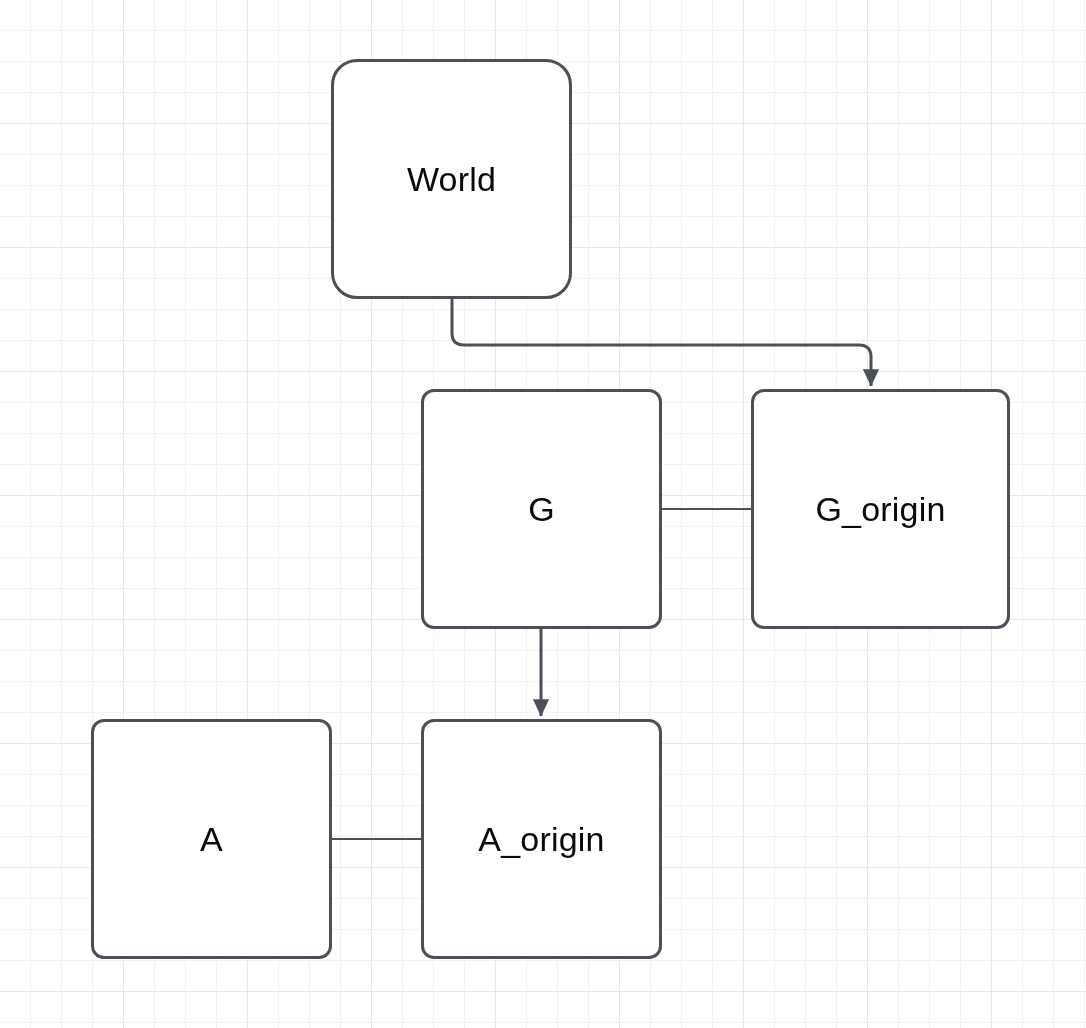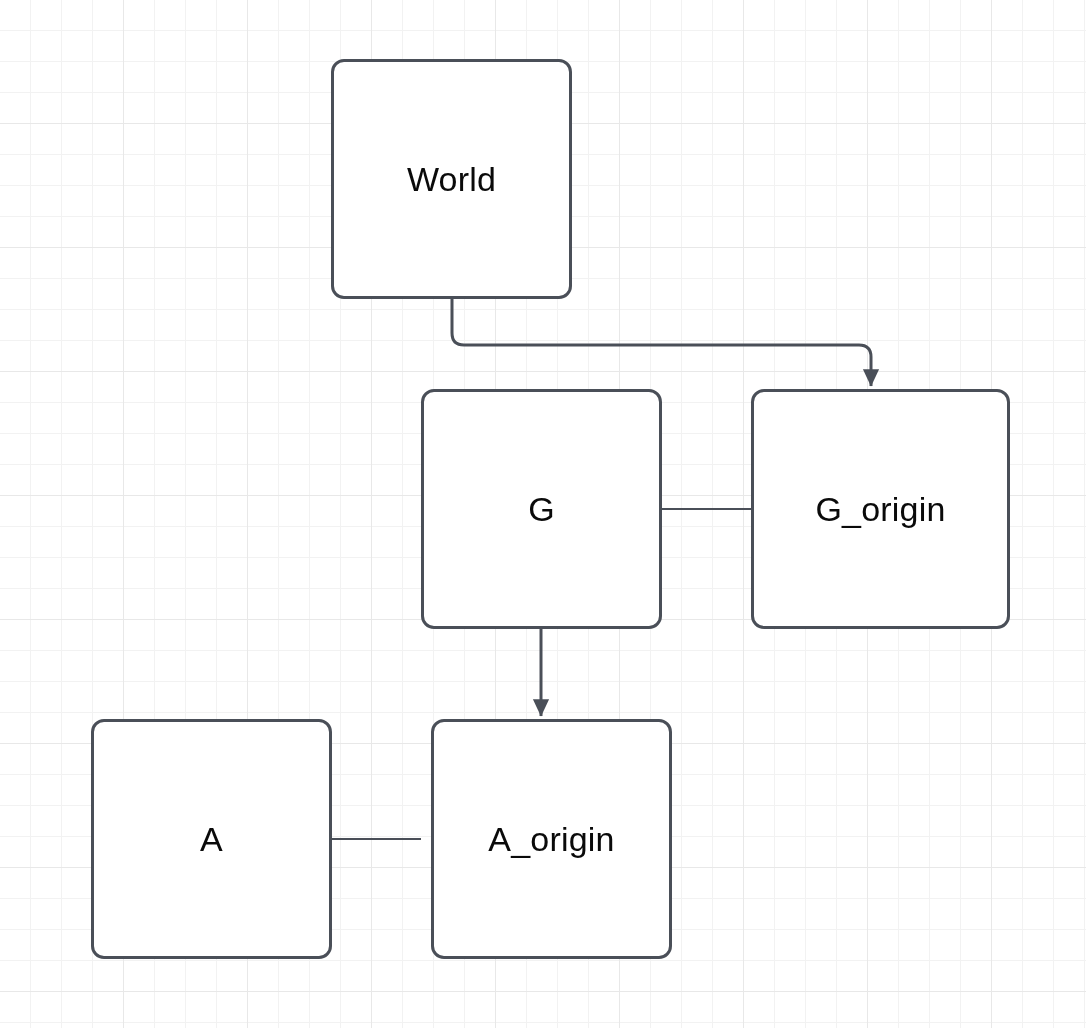--- a/index.html
+++ b/index.html
@@ -75,33 +75,33 @@
 
     <path d="M 452 299 L 452 333 Q 452 345 464 345 L 859 345 Q 871 345 871 357 L 871 386" fill="none" stroke="#4a4f58" stroke-width="3" stroke-linecap="butt" marker-end="url(#arrow-end)"></path>
 
     <path d="M 541 629 L 541 716" fill="none" stroke="#4a4f58" stroke-width="3" stroke-linecap="butt" marker-end="url(#arrow-end)"></path>
 
     <path d="M 662 509 L 751 509" fill="none" stroke="#4a4f58" stroke-width="2" stroke-linecap="butt"></path>
 
     <path d="M 332 839 L 421 839" fill="none" stroke="#4a4f58" stroke-width="2" stroke-linecap="butt"></path>
   </svg>
 
-  <div class="node" style="left:331px; top:59px; width:241px; height:240px;">
+  <div class="node" style="left:331px; top:59px; width:241px; height:240px;border-radius:26px;">
     <span class="node-label">World</span>
   </div>
 
   <div class="node" style="left:421px; top:389px; width:241px; height:240px;">
     <span class="node-label">G</span>
   </div>
 
   <div class="node" style="left:751px; top:389px; width:259px; height:240px;">
     <span class="node-label">G_origin</span>
   </div>
 
   <div class="node" style="left:91px; top:719px; width:241px; height:240px;">
     <span class="node-label">A</span>
   </div>
 
-  <div class="node" style="left:431px; top:719px; width:241px; height:240px;">
+  <div class="node" style="left:421px; top:719px; width:241px; height:240px;">
     <span class="node-label">A_origin</span>
   </div>
 
 </div>
 
 </body></html>

